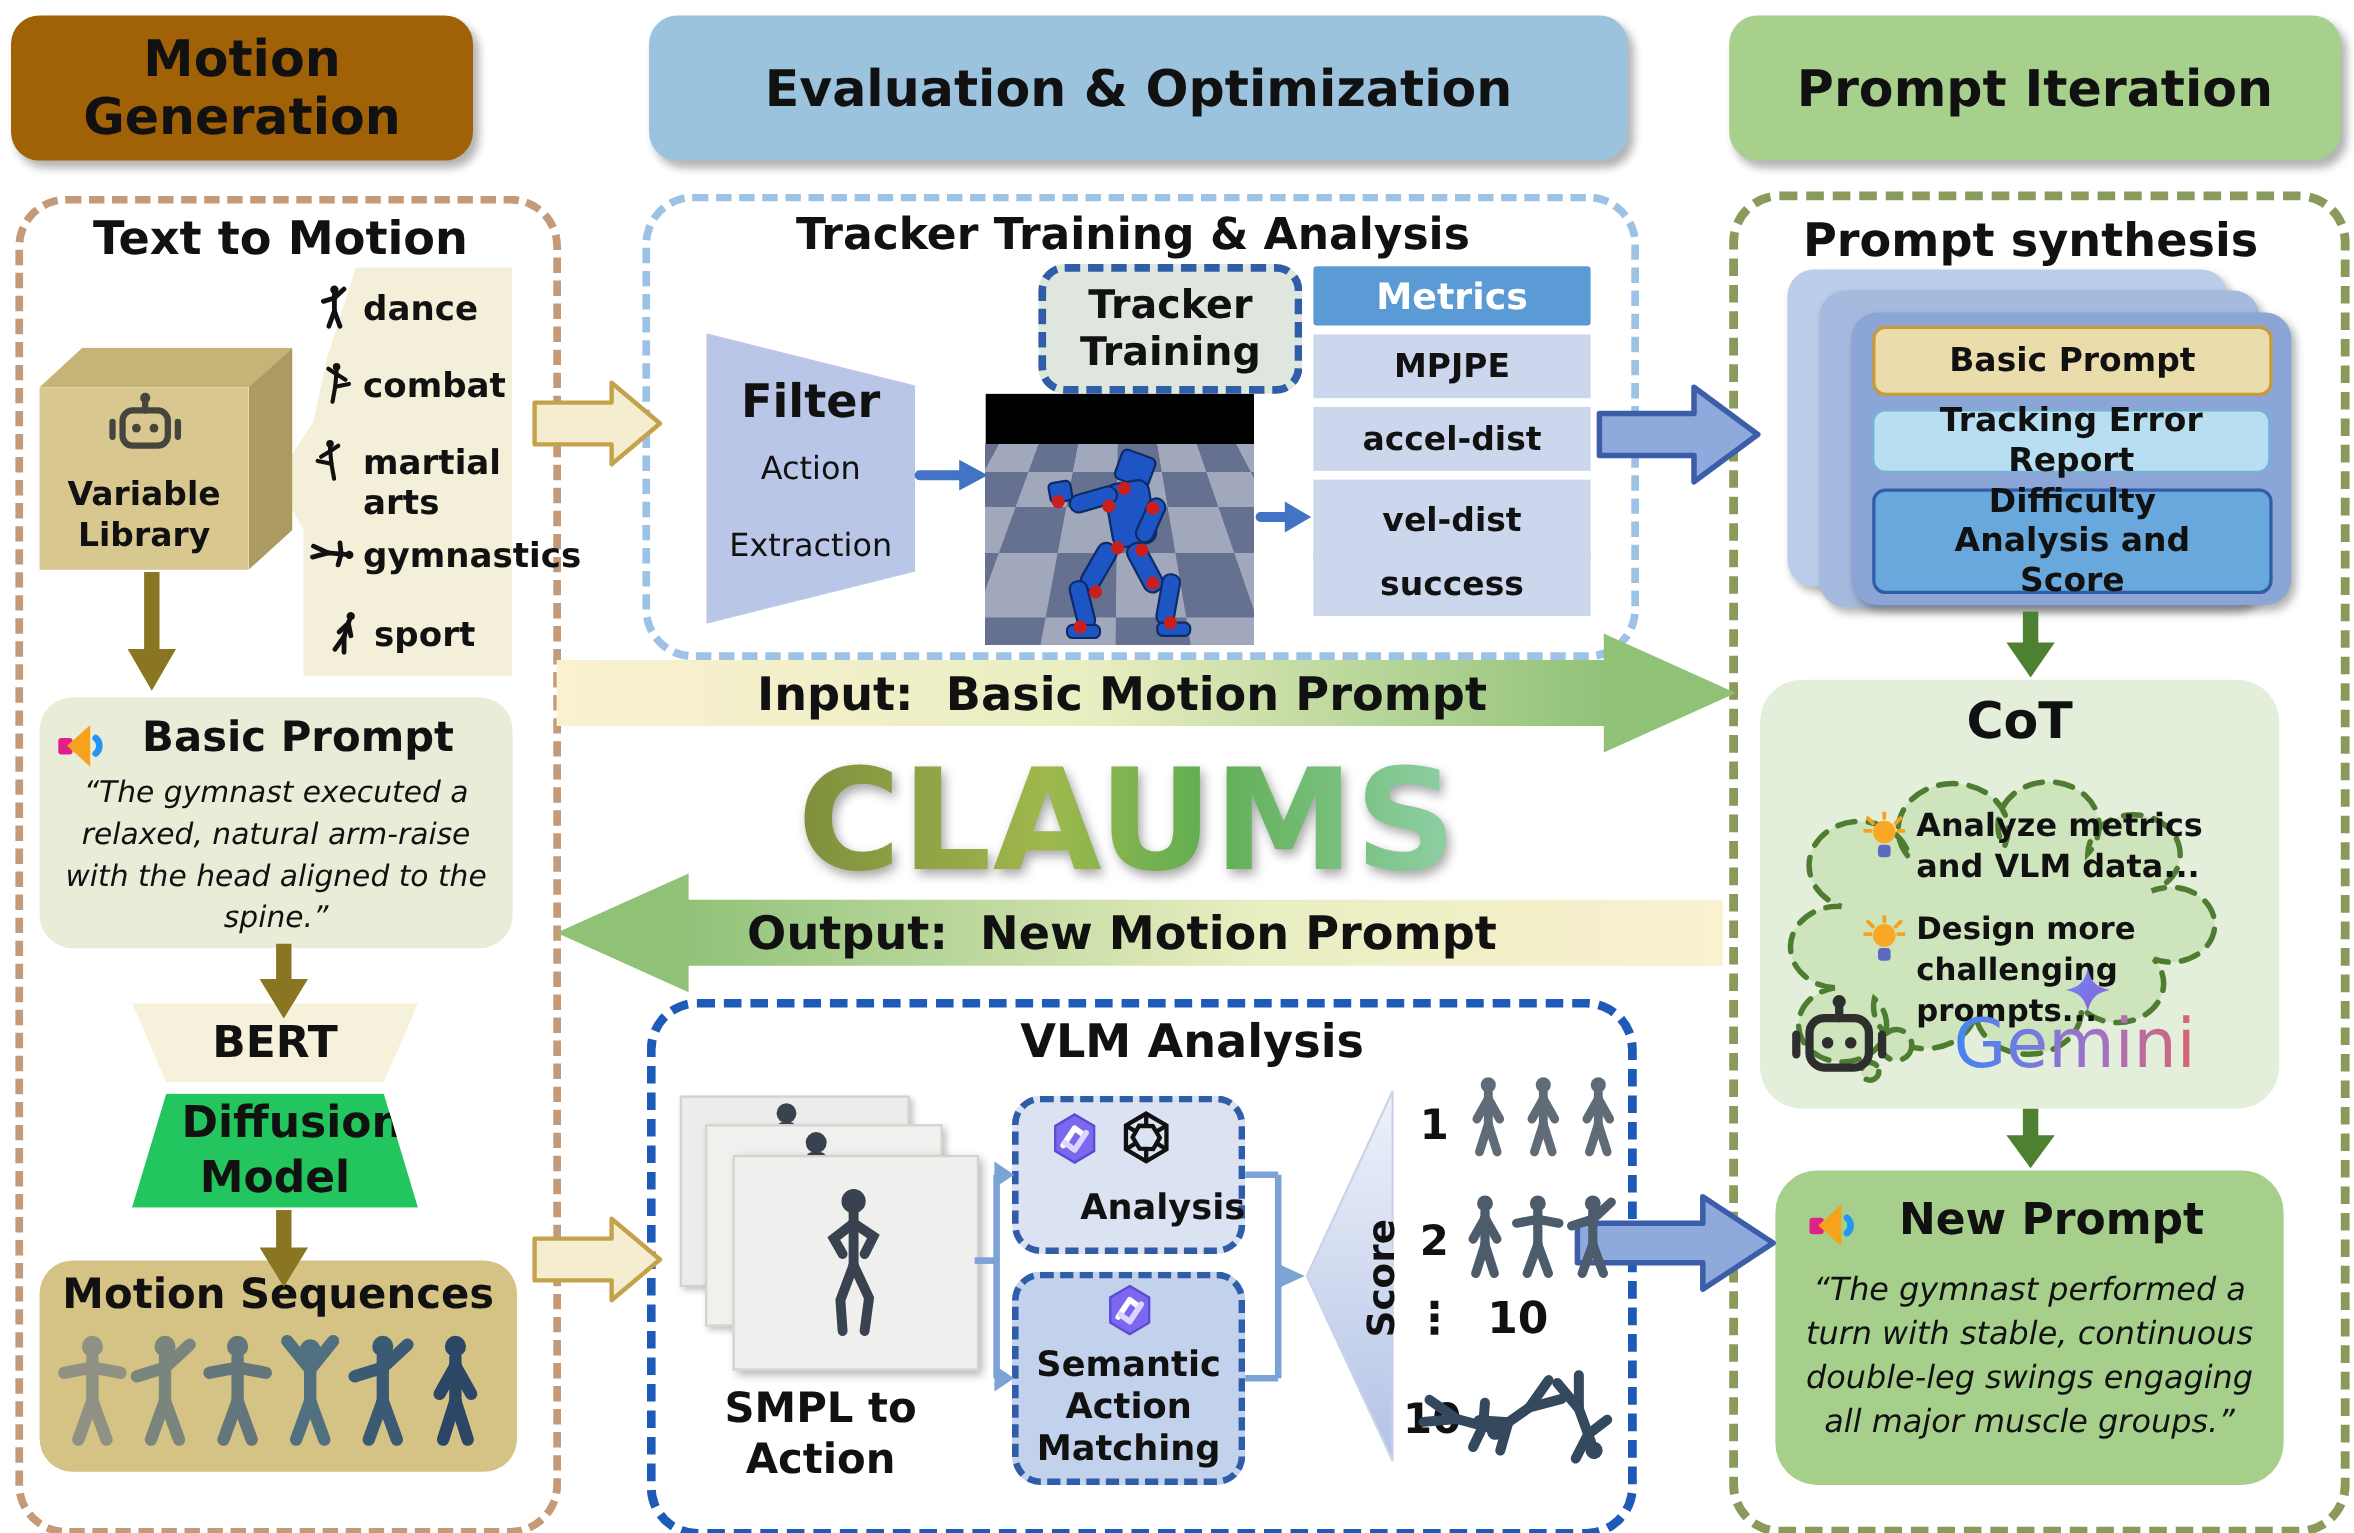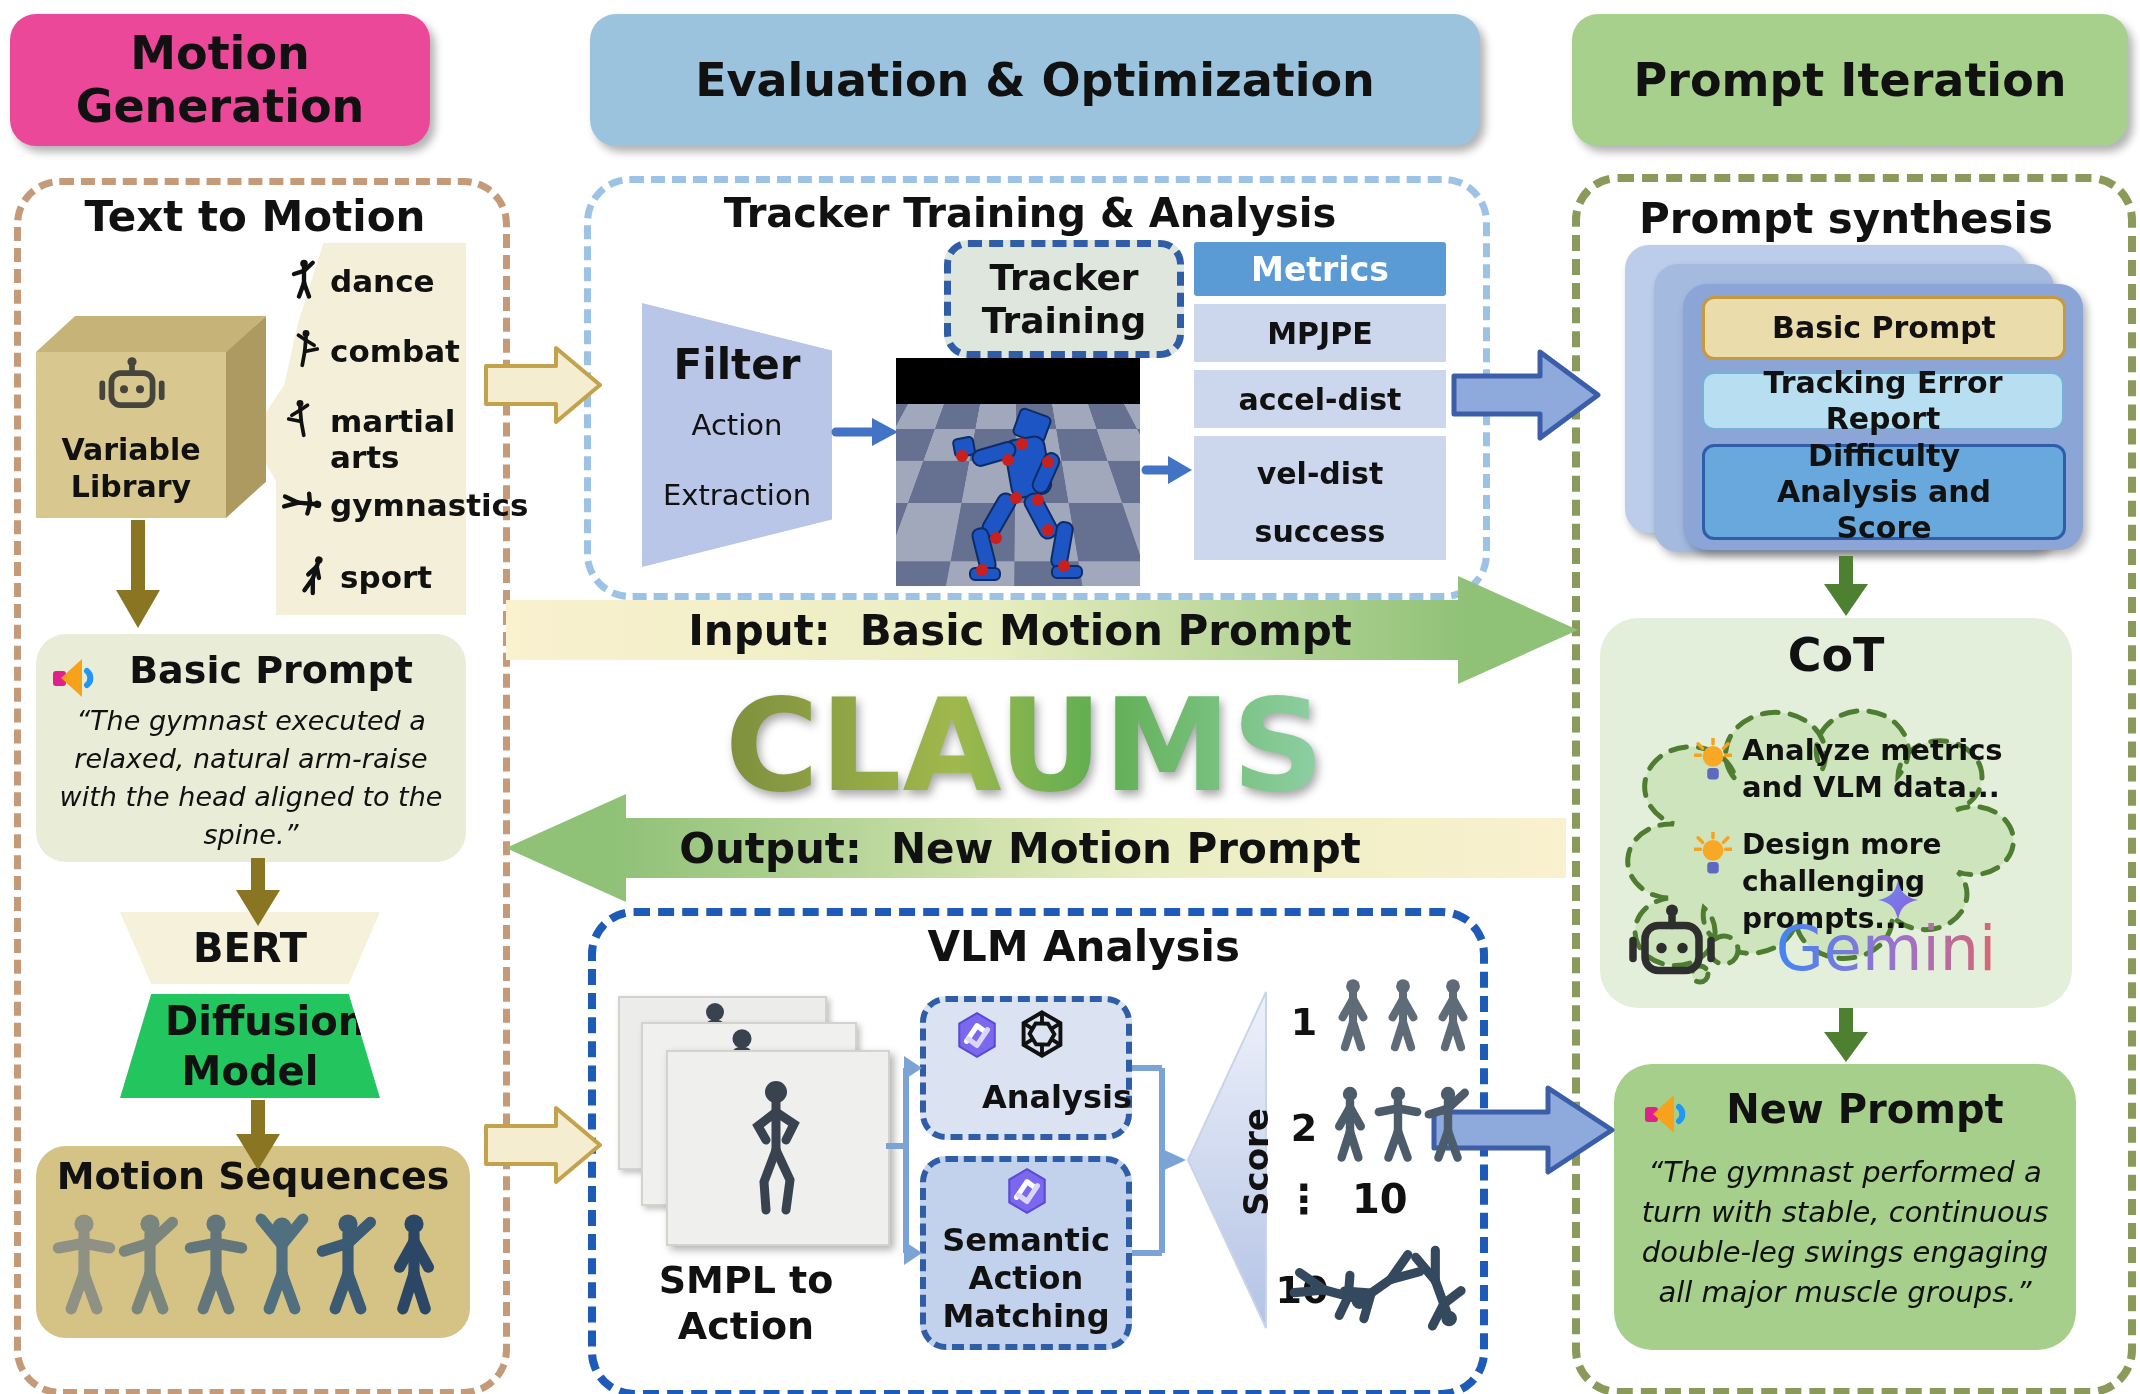--- a/index.html
+++ b/index.html
@@ -64,21 +64,21 @@
         <circle cx="20" cy="7" r="5.5" fill="currentColor" stroke="none"></circle>
         <line x1="20" y1="13" x2="18" y2="36"></line>
           <line x1="20" y1="18" x2="8" y2="10"></line>
         <line x1="20" y1="18" x2="33" y2="26"></line>
           <line x1="18" y1="36" x2="38" y2="32"></line>
         <line x1="18" y1="36" x2="14" y2="58"></line>
       </g>
     </defs>
   </svg>
 
-  <div class="abs hdr" style="left:10px;top:14px;width:420px;height:132px;background:#ec4899;">
+  <div class="abs hdr" style="left:10px;top:14px;width:420px;height:132px;background:#a16207;">
     <span>Motion Generation</span>
   </div>
   <div class="abs hdr" style="left:590px;top:14px;width:890px;height:132px;background:#9cc3de;">
     <span>Evaluation &amp; Optimization</span>
   </div>
   <div class="abs hdr" style="left:1572px;top:14px;width:556px;height:132px;background:#a8d08d;">
     <span>Prompt Iteration</span>
   </div>
 
   <div class="abs dashedbox" style="left:14px;top:178px;width:482px;height:1204px;border:7px dashed #c49a78;"></div>

